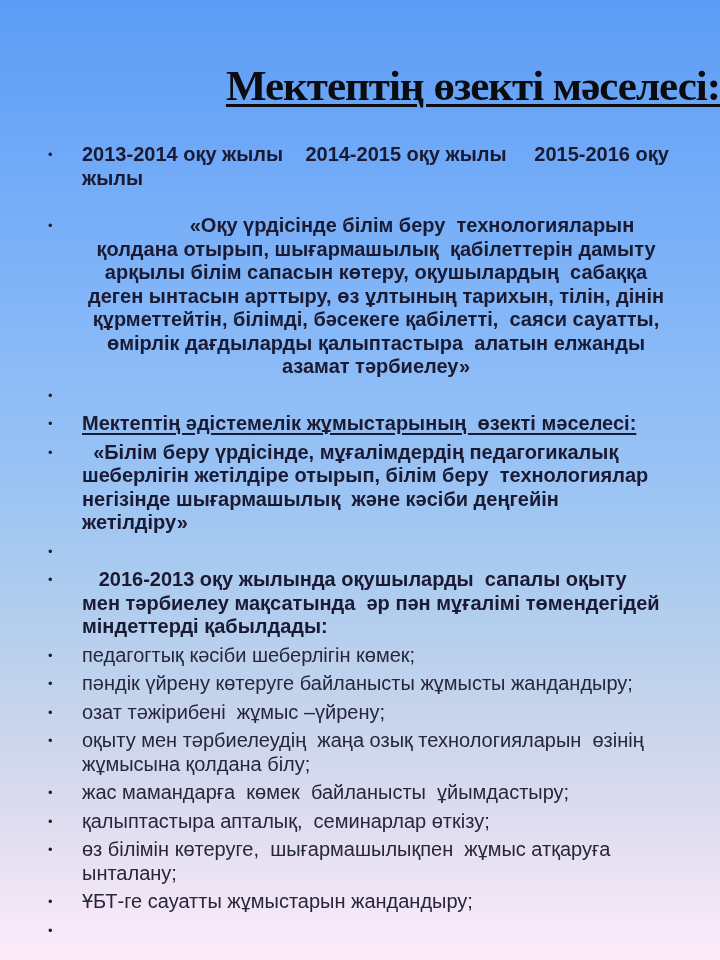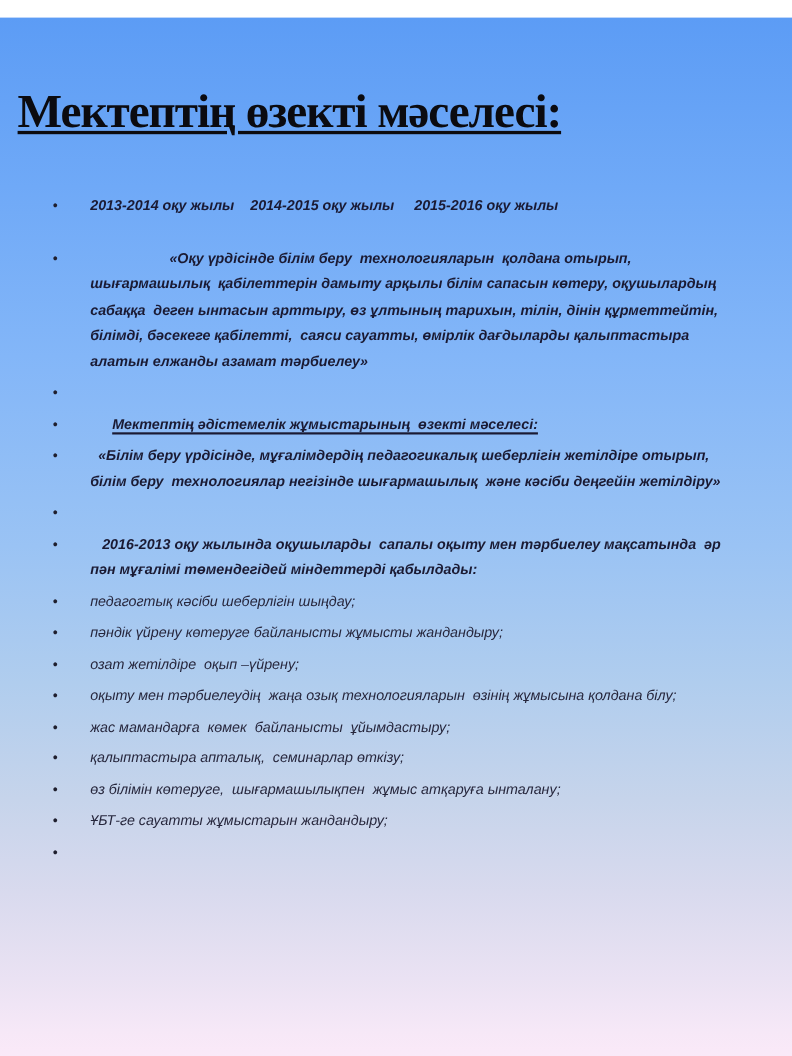--- a/index.html
+++ b/index.html
@@ -22,23 +22,23 @@
       #83B6F8 32%,
       #9AC3F4 50%,
       #B0CDEE 63%,
       #C6D4EB 74%,
       #D9DAEE 83%,
       #EAE2F3 91%,
       #F6E8F7 96%,
       #FDEAF9 100%);
   }
   .title {
-    margin: 16px;
+    margin: 0;
     padding-top: 62px;
-    text-align: left;
+    text-align: right;
     font-family: "Liberation Serif", serif;
     font-weight: 700;
     font-size: 43px;
     line-height: 1.1;
     letter-spacing: -1px;
     color: #0B0B10;
     text-decoration: underline;
     text-decoration-thickness: 3px;
     text-underline-offset: 4px;
   }
@@ -54,39 +54,38 @@
     flex: 0 0 36px;
     width: 36px;
     font-size: 13px;
     line-height: 23.5px;
     color: #1F1F2E;
     padding-left: 2px;
     box-sizing: border-box;
   }
   .row .text {
     flex: 1 1 auto;
-    font-size: 13px;
+    font-size: 20px;
     line-height: 23.5px;
     color: #26263C;
     white-space: pre-wrap;
     word-break: normal;
-    font-style: italic;
   }
   .row.b .text {
     font-weight: 700;
     color: #1A1A33;
   }
   .row.u .text {
     text-decoration: underline;
     text-decoration-thickness: 2px;
     text-underline-offset: 3px;
-    margin-left: 20px;
   }
   .row.ind .text {
     text-indent: 72px;
+    text-align: center;
   }
   .row.gap-top {
     margin-top: 24px;
   }
 </style>
 </head>
 <body>
 
 <div class="slide">
 
@@ -124,31 +123,31 @@
       <span class="text"></span>
     </div>
 
     <div class="row b">
       <span class="bullet">•</span>
       <span class="text">   2016-2013 оқу жылында оқушыларды  сапалы оқыту мен тәрбиелеу мақсатында  әр пән мұғалімі төмендегідей міндеттерді қабылдады:</span>
     </div>
 
     <div class="row">
       <span class="bullet">•</span>
-      <span class="text">педагогтық кәсіби шеберлігін шыңдау;</span>
+      <span class="text">педагогтық кәсіби шеберлігін көмек;</span>
     </div>
 
     <div class="row">
       <span class="bullet">•</span>
       <span class="text">пәндік үйрену көтеруге байланысты жұмысты жандандыру;</span>
     </div>
 
     <div class="row">
       <span class="bullet">•</span>
-      <span class="text">озат жетілдіре  оқып –үйрену;</span>
+      <span class="text">озат тәжірибені  жұмыс –үйрену;</span>
     </div>
 
     <div class="row">
       <span class="bullet">•</span>
       <span class="text">оқыту мен тәрбиелеудің  жаңа озық технологияларын  өзінің жұмысына қолдана білу;</span>
     </div>
 
     <div class="row">
       <span class="bullet">•</span>
       <span class="text">жас мамандарға  көмек  байланысты  ұйымдастыру;</span>

